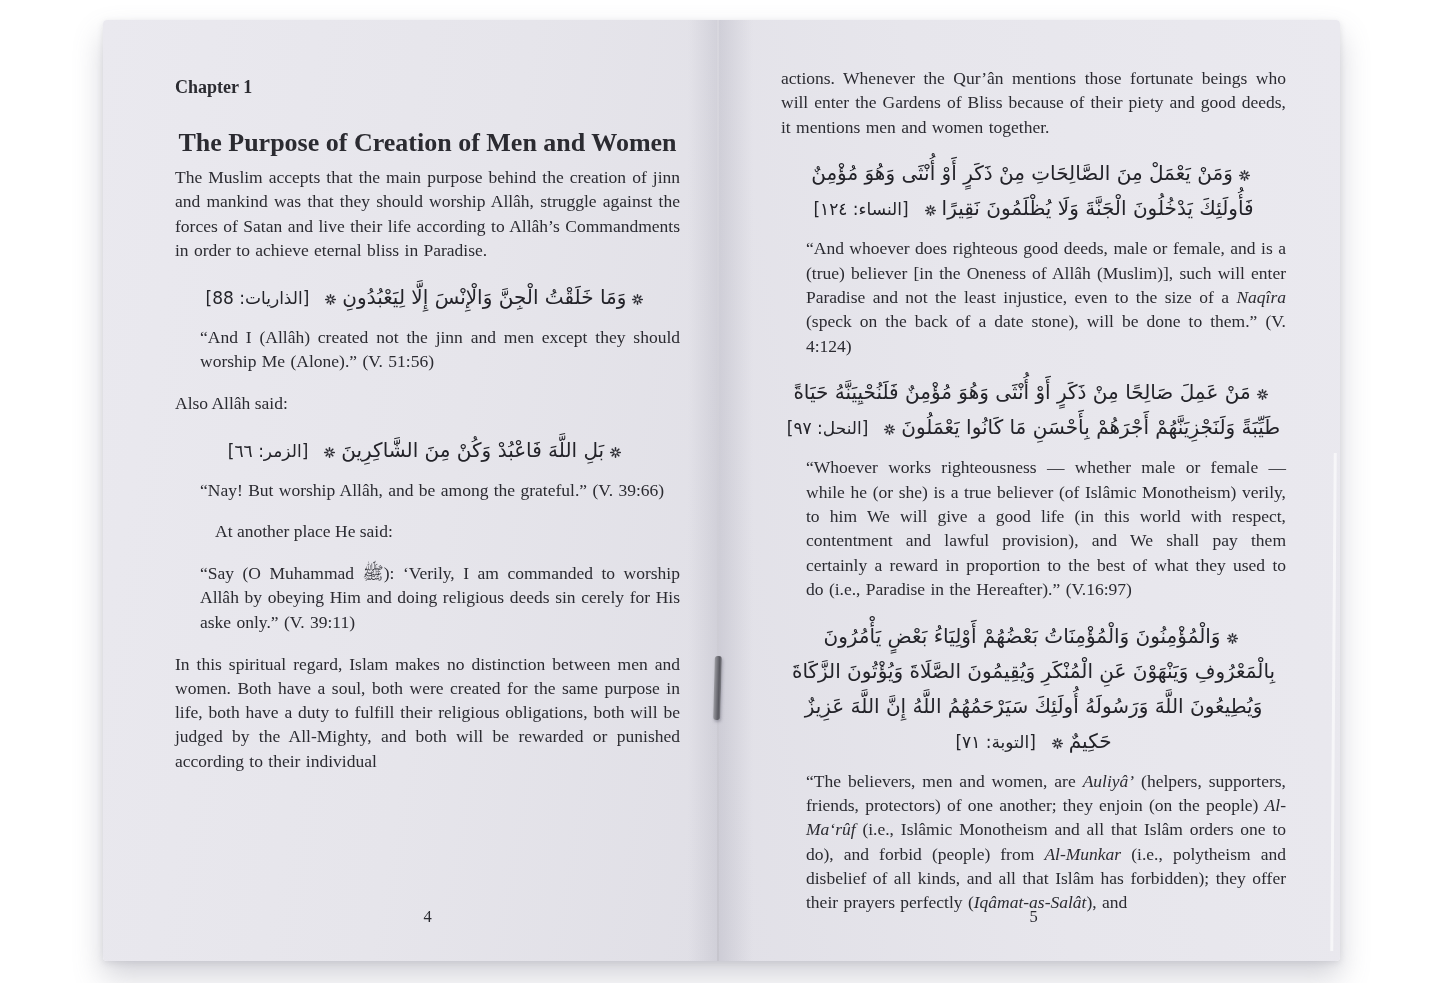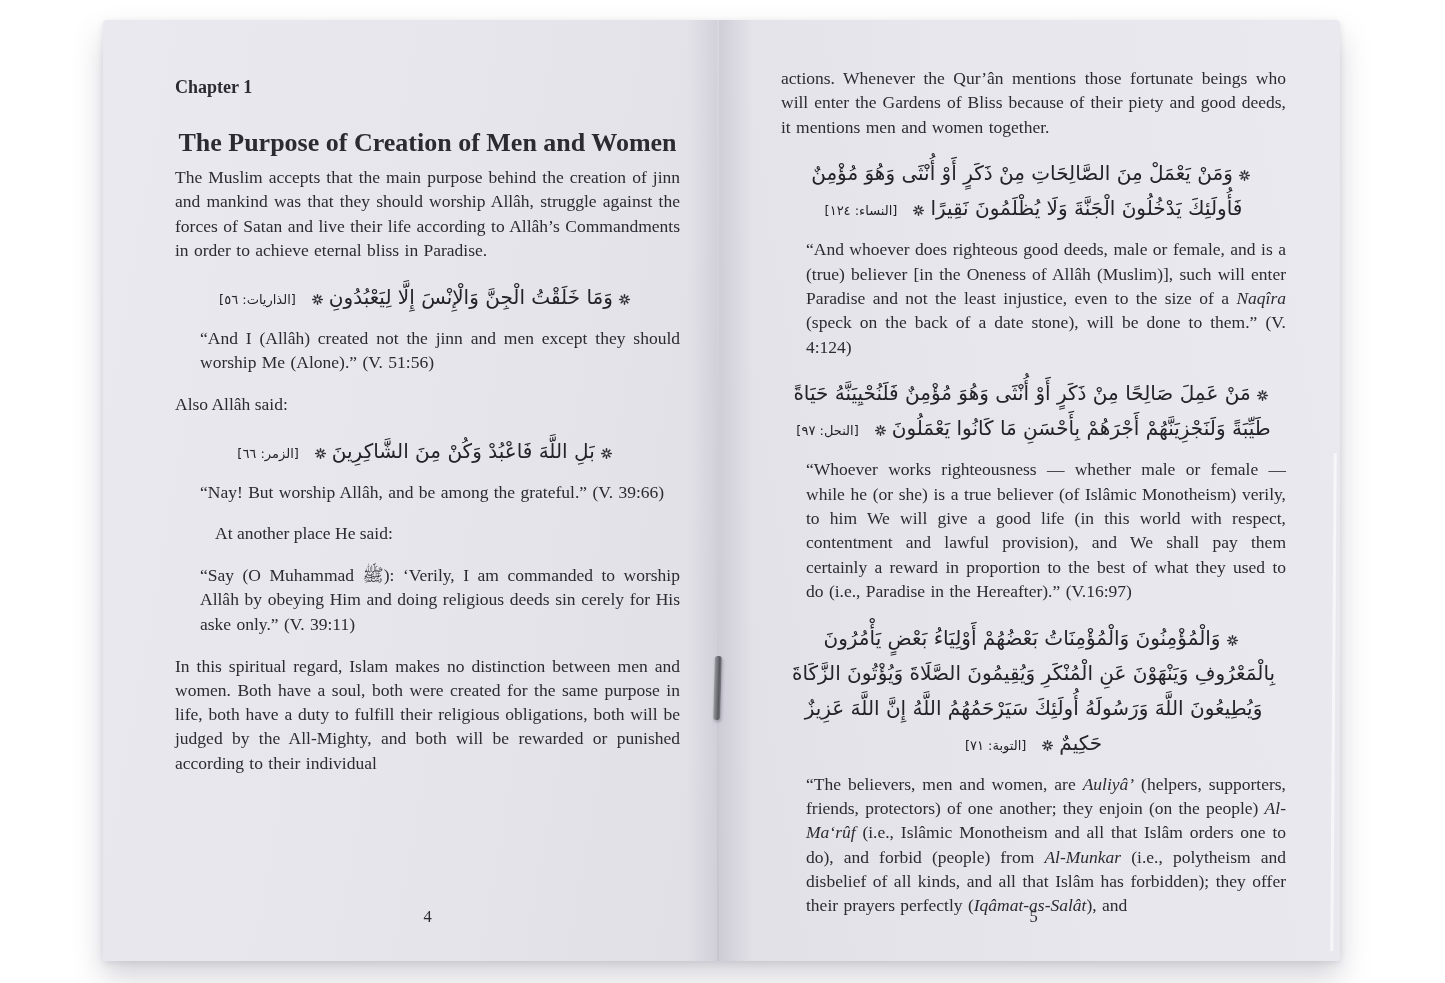--- a/index.html
+++ b/index.html
@@ -86,21 +86,21 @@
   .verse {
     direction: rtl;
     text-align: center;
     font-family: "DejaVu Sans", sans-serif;
     font-size: 20px; line-height: 35px;
     margin-top: 9px;
     color: #232329;
   }
   .verse .ar { letter-spacing: 0; }
   .verse .cite {
-    font-size: 13px;
+    font-size: 17px;
     margin-inline-start: 10px;
     white-space: nowrap;
   }
   .orn {
     display: inline-block; vertical-align: -2px;
     margin: 0 5px;
   }
 
   .it { font-style: italic; }
 
@@ -133,21 +133,21 @@
     <div class="content content-left">
       <div class="chapter-label">Chapter 1</div>
       <div class="chapter-title">The Purpose of Creation of Men and Women</div>
       <p class="body-par">The Muslim accepts that the main purpose behind the creation of jinn and mankind was that they should worship Allâh, struggle against the forces of Satan and live their life according to Allâh’s Commandments in order to achieve eternal bliss in Paradise.</p>
 
       <div class="verse">
         <svg class="orn" width="13" height="13">
             <use href="#flower"></use>
           </svg><span class="ar">وَمَا خَلَقْتُ الْجِنَّ وَالْإِنْسَ إِلَّا لِيَعْبُدُونِ</span><svg class="orn" width="13" height="13">
             <use href="#flower"></use>
-          </svg><span class="cite">[الذاريات: ٥٦]</span>
+          </svg><span class="cite">[الذاريات: 88]</span>
       </div>
       <p class="body-par trans">“And  I (Allâh) created not the jinn and men except they should worship Me (Alone).” (V. 51:56)</p>
 
       <p class="lead">Also Allâh said:</p>
       <div class="verse">
         <svg class="orn" width="13" height="13">
             <use href="#flower"></use>
           </svg><span class="ar">بَلِ اللَّهَ فَاعْبُدْ وَكُنْ مِنَ الشَّاكِرِينَ</span><svg class="orn" width="13" height="13">
             <use href="#flower"></use>
           </svg><span class="cite">[الزمر: ٦٦]</span>

